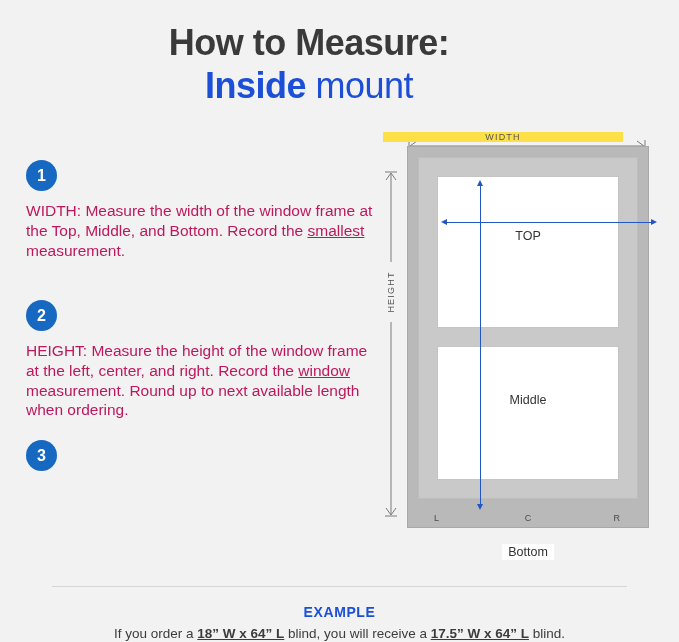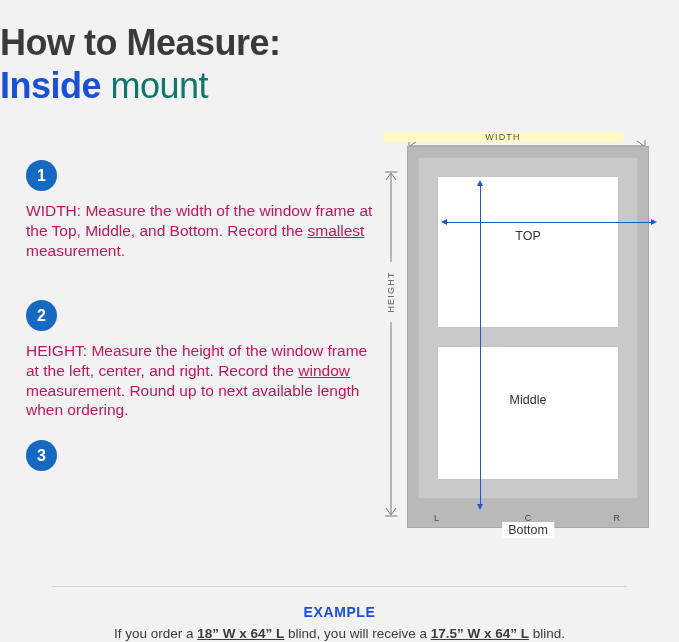--- a/index.html
+++ b/index.html
@@ -22,41 +22,42 @@
     height: 642px;
     background: #f2f2f2;
   }
 
   
   .title-block {
     position: absolute;
     top: 22px;
     left: 0;
     width: 618px;
+    text-align: center;
   }
   .title-line1 {
     font-size: 36px;
     font-weight: bold;
     color: #3a3a3a;
     letter-spacing: -0.5px;
     line-height: 1.15;
   }
   .title-line2 {
     font-size: 36px;
     font-weight: bold;
     color: #3a3a3a;
     letter-spacing: -0.5px;
     line-height: 1.15;
     margin-top: 2px;
   }
   .title-highlight {
     color: #1c4fd8;
   }
   .title-rest {
-    color: #0f766e;
+    color: #1d4ed8;
     font-weight: normal;
   }
 
   
   .steps {
     position: absolute;
     top: 160px;
     left: 26px;
     width: 350px;
   }
@@ -111,21 +112,21 @@
   }
   .width-label {
     position: absolute;
     left: 0;
     top: 0;
     width: 240px;
     text-align: center;
     font-size: 9px;
     letter-spacing: 1.2px;
     color: #555;
-    background: #fef9c3;
+    background: #fde047;
     z-index: 2;
   }
 
   
   .height-arrow {
     position: absolute;
     left: 0px;
     top: 38px;
     width: 16px;
     height: 348px;
@@ -227,21 +228,21 @@
     background: #ffffff;
     font-size: 12.5px;
     color: #333;
     padding: 1px 6px;
     z-index: 6;
     white-space: nowrap;
     margin-top: 44px;
   }
   .tag-top { left: 50%; transform: translateX(-50%); top: 26px; }
   .tag-middle { left: 50%; transform: translateX(-50%); top: 190px; }
-  .tag-bottom { left: 50%; transform: translateX(-50%); top: 320px; }
+  .tag-bottom { left: 50%; transform: translateX(-50%); top: 342px; }
 
   .lcr {
     position: absolute;
     bottom: 4px;
     font-size: 9px;
     color: #4a4a4a;
   }
   .lcr-l { left: 26px; }
   .lcr-c { left: 50%; transform: translateX(-50%); }
   .lcr-r { right: 28px; }

